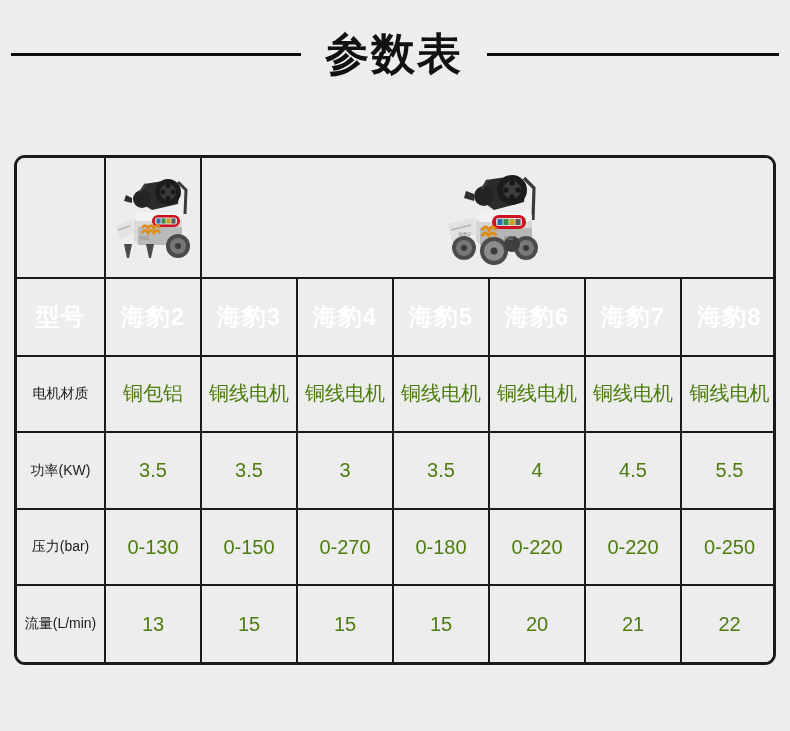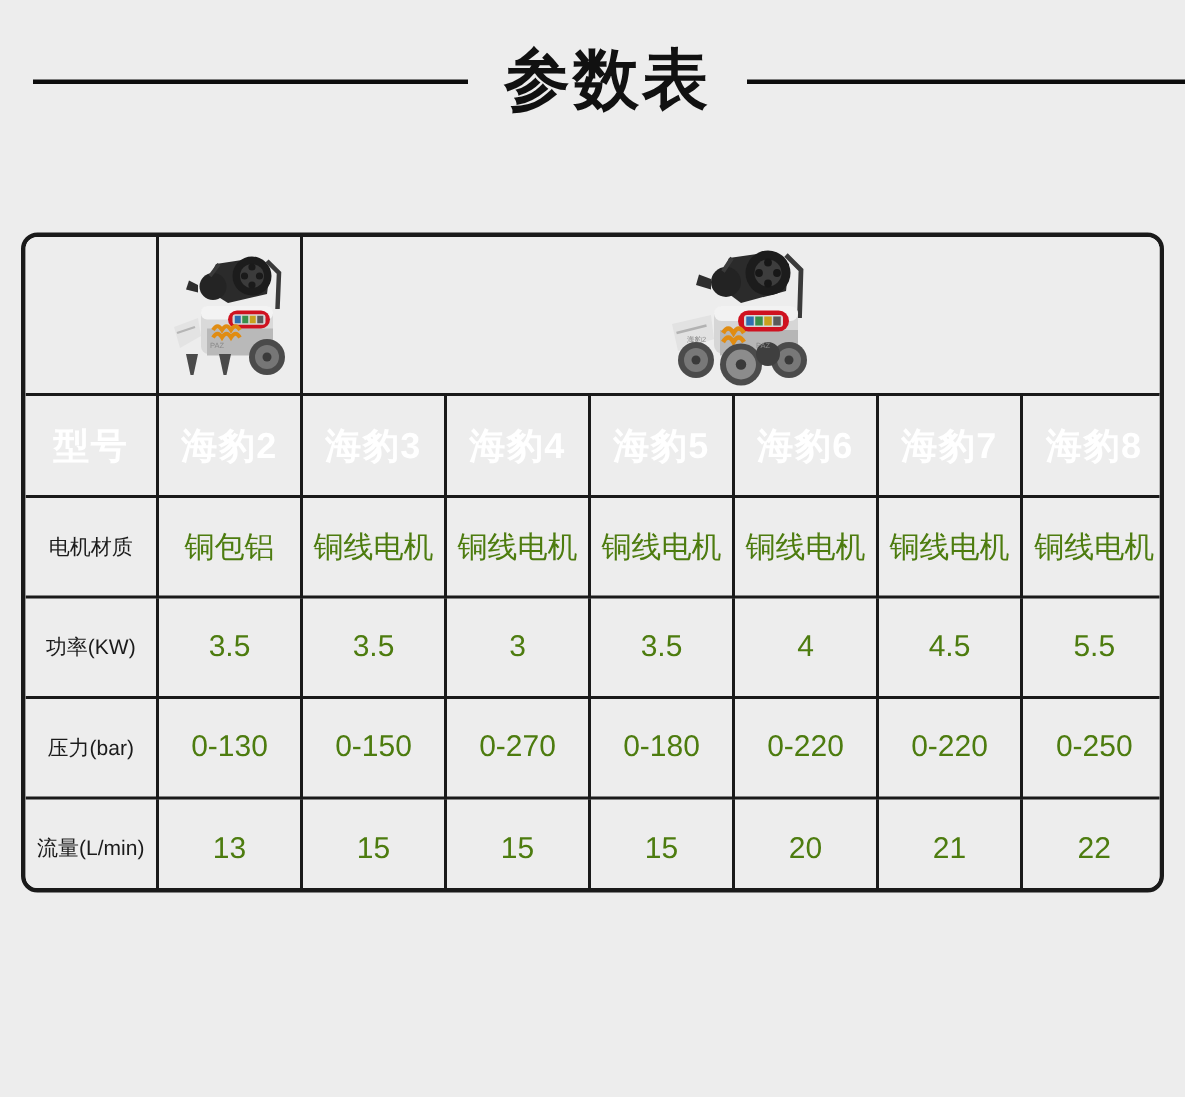--- a/index.html
+++ b/index.html
@@ -24,21 +24,21 @@
 
   
   .title-block {
     position: absolute;
     left: 0;
     top: 18px;
     width: 790px;
     height: 72px;
     display: flex;
     align-items: center;
-    justify-content: flex-end;
+    justify-content: center;
   }
   .rule {
     height: 3px;
     background: #0d0d0d;
     flex: 0 0 auto;
   }
   .rule-left  { width: 290px; }
   .rule-right { width: 292px; }
   .title-text {
     flex: 0 0 auto;
@@ -50,21 +50,21 @@
     line-height: 1;
     white-space: nowrap;
   }
 
   
   .table-wrap {
     position: absolute;
     left: 14px;
     top: 155px;
     width: 762px;
-    height: 440px;
+    height: 510px;
     border: 3px solid #1a1a1a;
     border-radius: 11px;
     box-sizing: border-box;
     background: #ededed;
     overflow: hidden;
   }
   table.spec {
     width: 100%;
     height: 100%;
     border-collapse: collapse;

